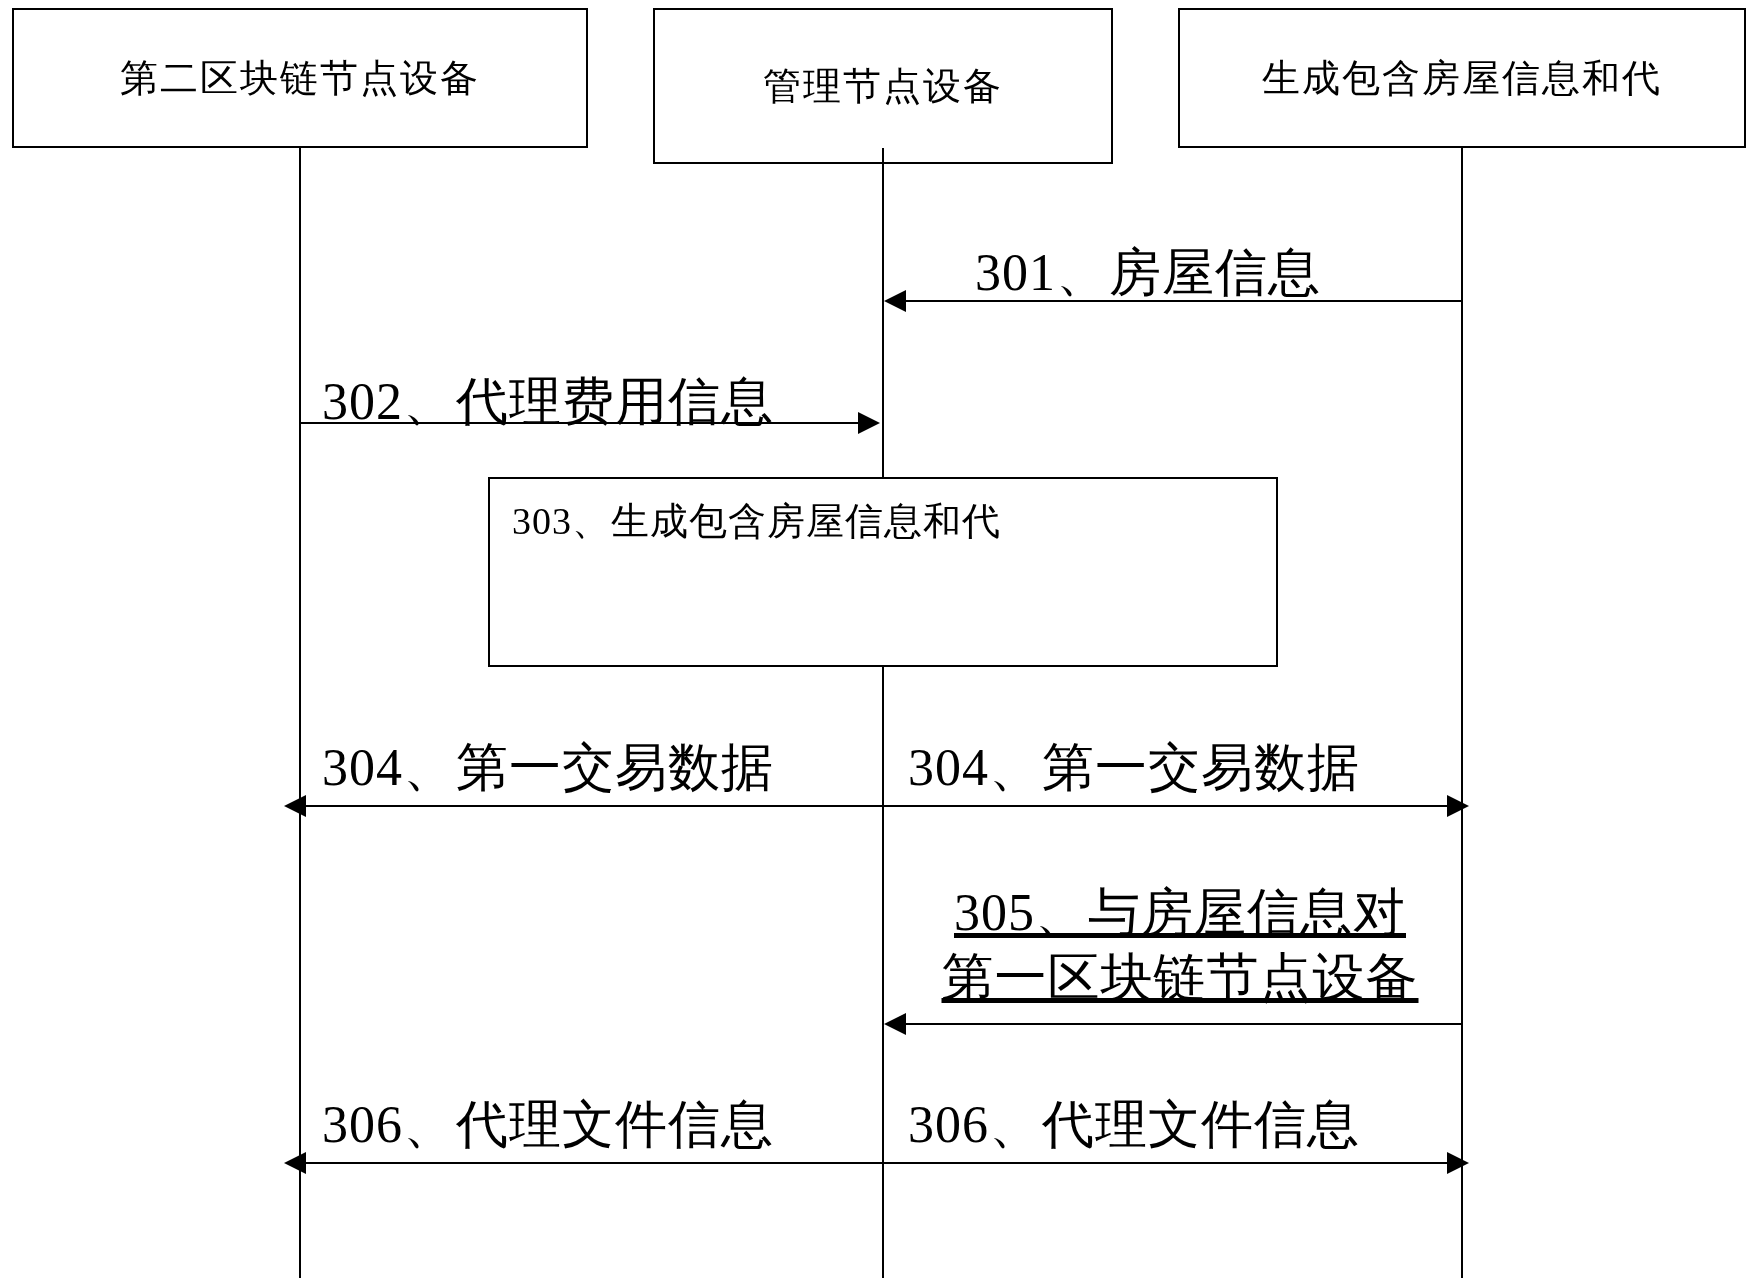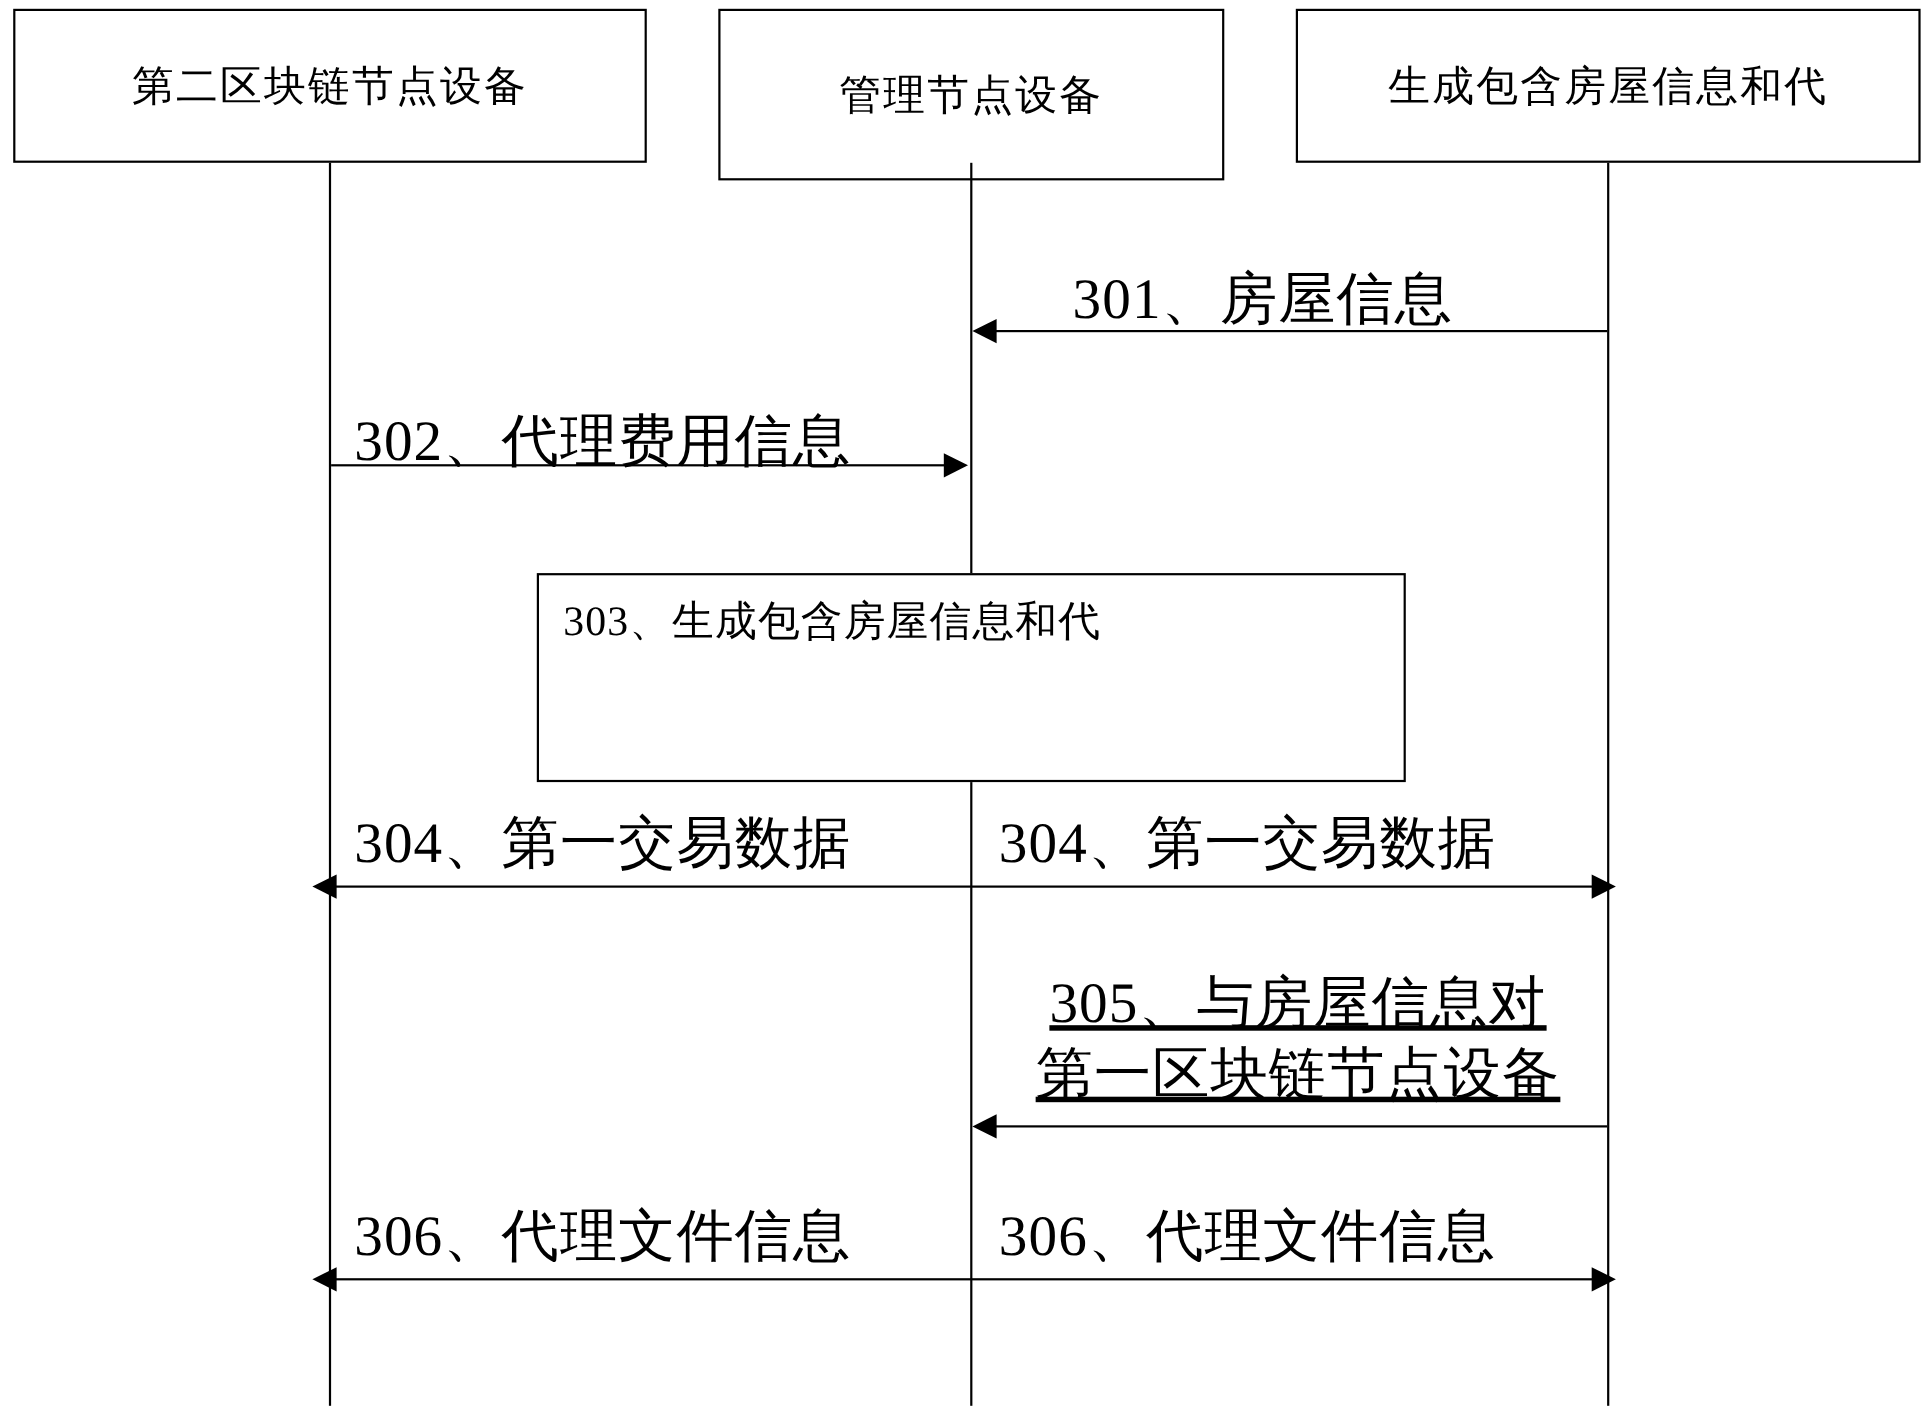--- a/index.html
+++ b/index.html
@@ -72,21 +72,20 @@
     position: absolute;
     box-sizing: border-box;
     border: 2px solid #000000;
     background: #ffffff;
     font-size: 38px;
     color: #000000;
     line-height: 1.5;
     padding: 14px 22px 14px 22px;
     text-align: left;
     letter-spacing: 1px;
-    margin-top: 44px;
   }
 </style>
 </head>
 <body>
 
 <div id="diagram">
 
   <div class="actor-box" style="left:12px; top:8px; width:576px; height:140px;">
     <span>第二区块链节点设备</span>
   </div>

